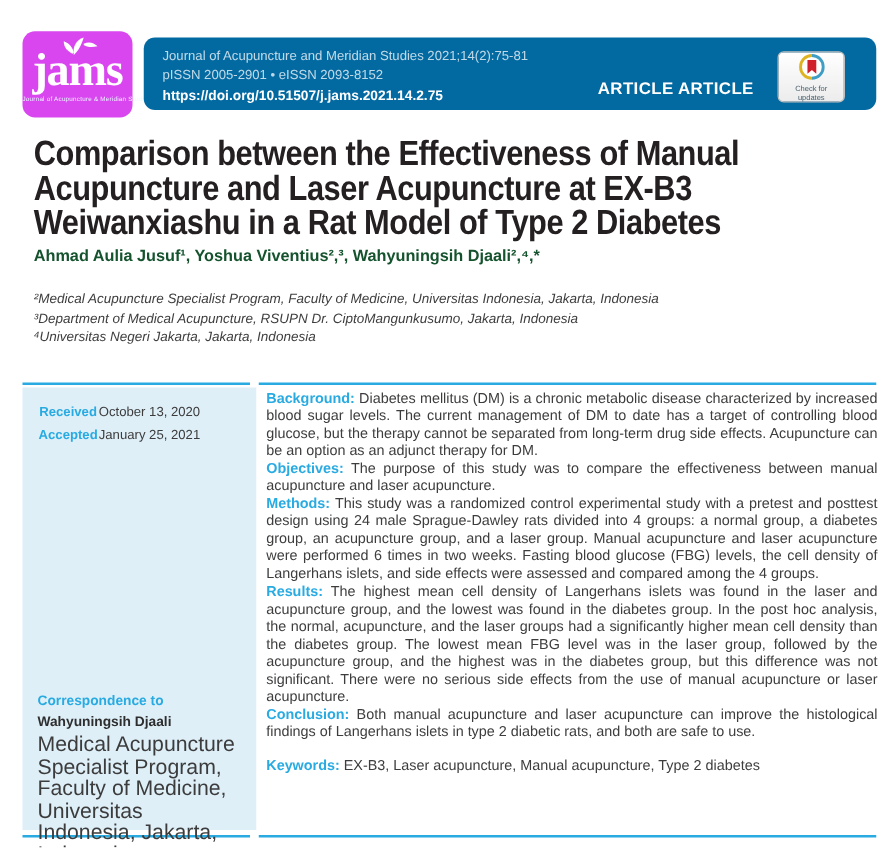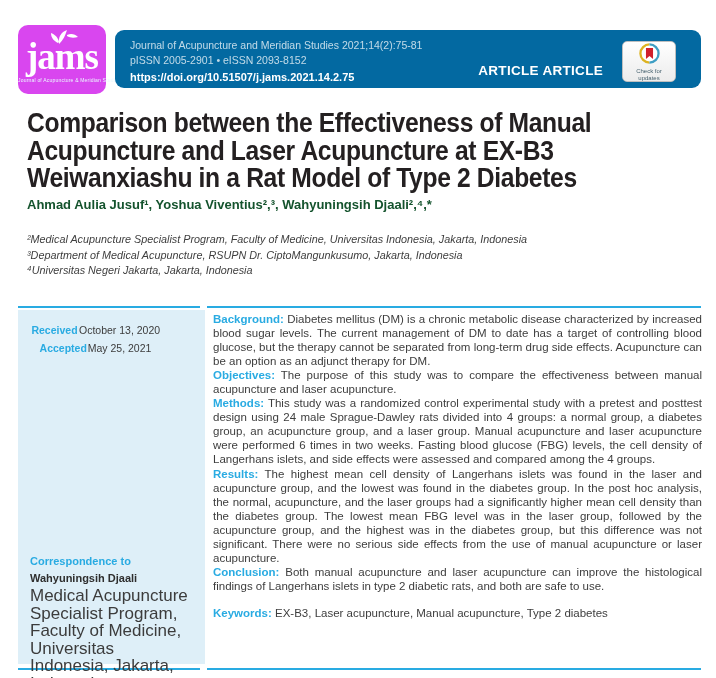--- a/index.html
+++ b/index.html
@@ -161,21 +161,21 @@
   <div class="rule rule-top-right"></div>
   <div class="rule rule-bottom-left"></div>
   <div class="rule rule-bottom-right"></div>
 
   <aside class="sidebar">
     <div class="dates">
       <div class="date-row">
         <span class="date-label">Received</span><span>October 13, 2020</span>
       </div>
       <div class="date-row">
-        <span class="date-label">Accepted</span><span>May 25, 2021</span>
+        <span class="date-label">Accepted</span><span>January 25, 2021</span>
       </div>
     </div>
     <div class="correspondence">
       <div class="corr-heading">Correspondence to</div>
       <div class="corr-name">Wahyuningsih Djaali</div>
       <div class="corr-address">Medical Acupuncture Specialist Program, Faculty of Medicine, Universitas Indonesia, Jakarta, Indonesia</div>
       <div class="corr-email">
         <span class="email-label">E-mail</span>
         <a href="#">inchy86@yahoo.com</a>
       </div>

